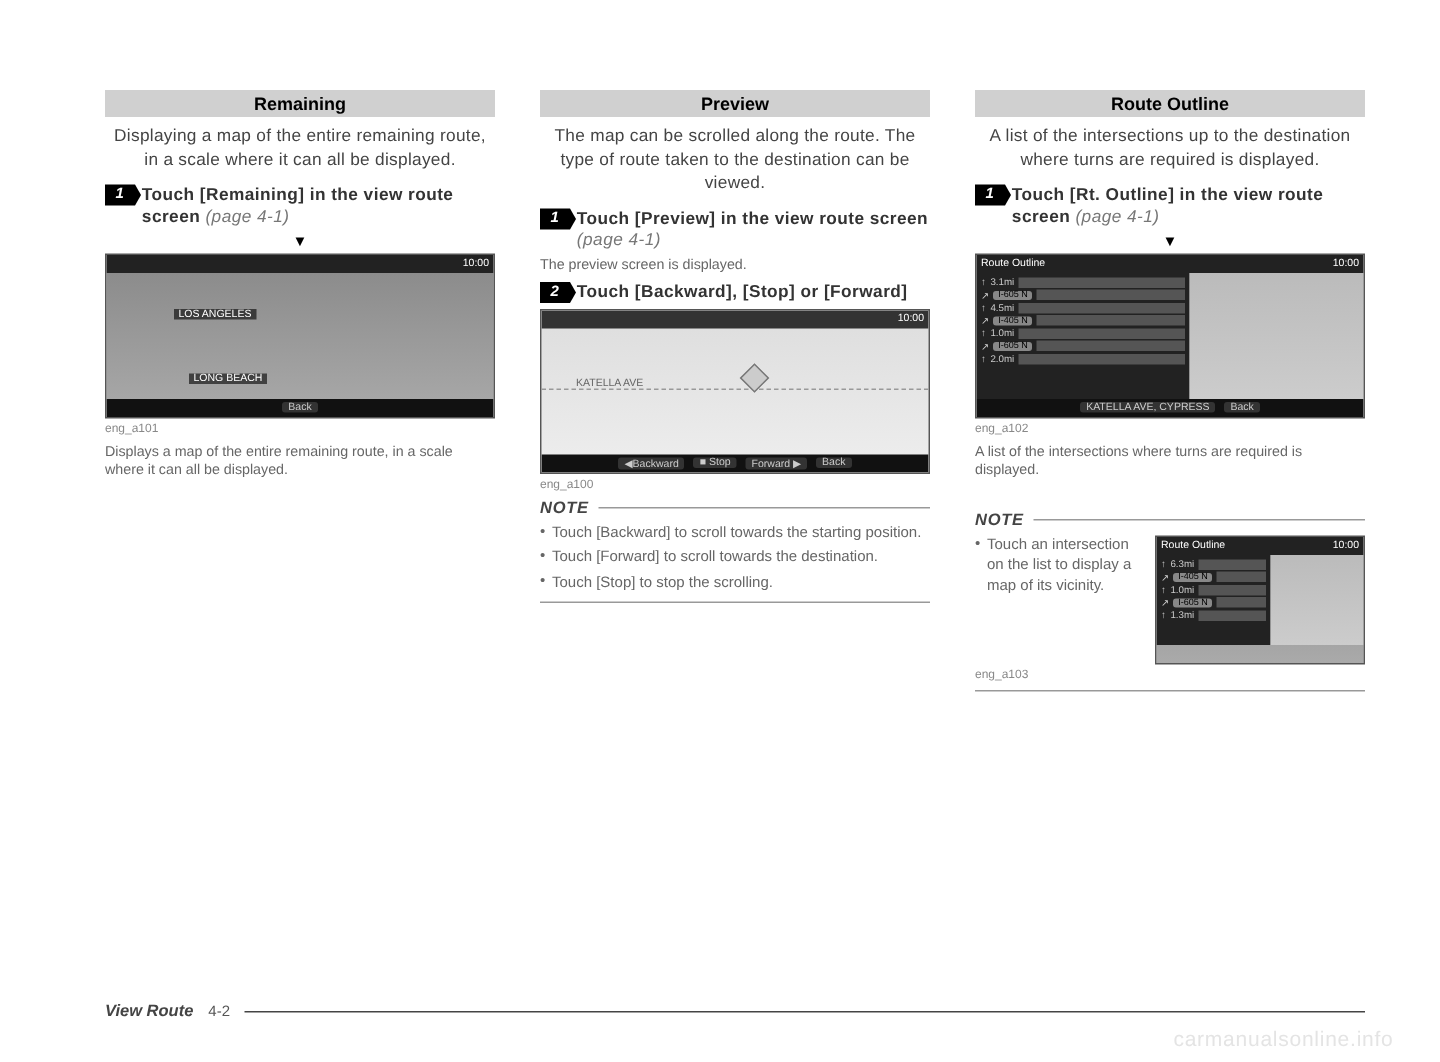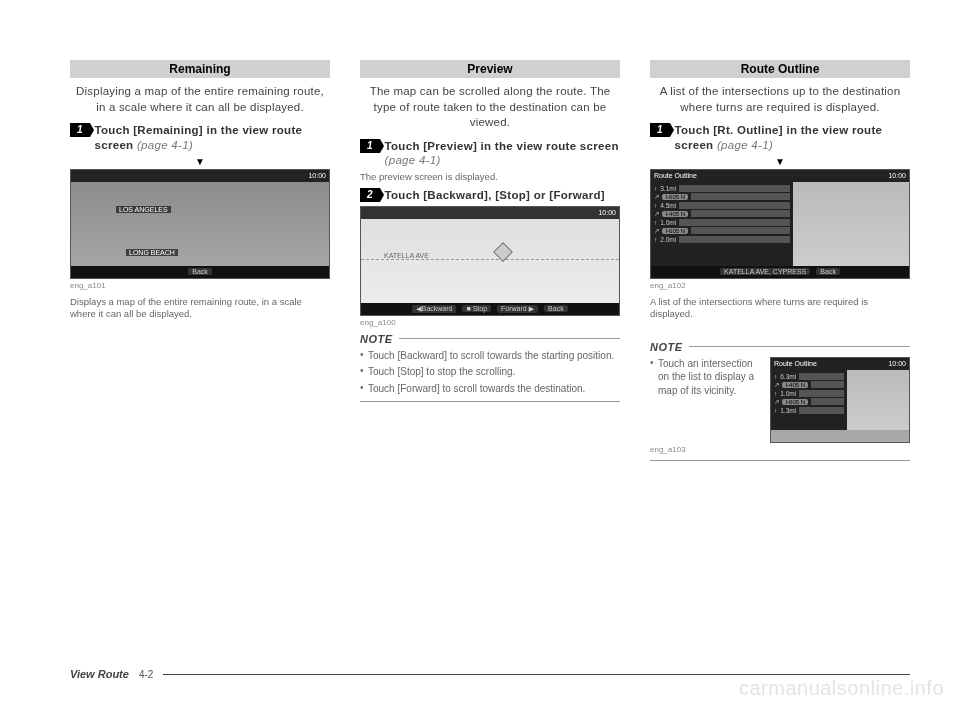--- a/index.html
+++ b/index.html
@@ -33,21 +33,21 @@
   .note-title { font-size: 11px; font-weight: bold; font-style: italic; color: #444; border-bottom: 0.5px solid #999; margin-bottom: 4px; letter-spacing: 0.5px; }
   .note-title.lined { display:flex; align-items:center; gap:6px; border:none;text-align:center; }
   .note-title.lined::after { content:""; flex:1; border-top:0.5px solid #999; }
   .note-item { font-size: 10px; color: #666; line-height: 1.35; padding-left: 8px; position: relative; margin-bottom: 3px; }
   .note-item::before { content: "•"; position: absolute; left: 0; top: -1px; }
   .note-end { border-top: 0.5px solid #999; margin-top: 6px; clear: both; }
   .footer { position: absolute; bottom: 28px; left: 70px; right: 50px; display: flex; align-items: center; gap: 10px; }
   .footer .title { font-size: 11px; font-weight: bold; font-style: italic; color: #444; }
   .footer .pg { font-size: 10px; color: #555; }
   .footer .line { flex: 1; border-top: 1px solid #444; }
-  .watermark { position: absolute; bottom: 8px; right: 16px; font-size: 20px; color: #e4e4e4; font-weight: 500; letter-spacing: 0.5px; }
+  .watermark { position: absolute; bottom: 8px; right: 31px; font-size: 14px; color: #e4e4e4; font-weight: 500; letter-spacing: 0.5px; }
   .clearfix::after { content:""; display:table; clear:both; }
 </style>
 </head>
 <body>
 
 <div class="page">
   <div class="columns">
 
     <div class="col">
       <div class="section-header">Remaining</div>
@@ -105,22 +105,22 @@
           <span>■ Stop</span>
           <span>Forward ▶</span>
           <span>Back</span>
         </div>
       </div>
       <div class="img-id">eng_a100</div>
       <div class="note-title lined">
           <span>NOTE</span>
         </div>
       <div class="note-item">Touch [Backward] to scroll towards the starting position.</div>
+      <div class="note-item">Touch [Forward] to scroll towards the destination.</div>
       <div class="note-item">Touch [Stop] to stop the scrolling.</div>
-      <div class="note-item">Touch [Forward] to scroll towards the destination.</div>
       <div class="note-end"></div>
     </div>
 
     <div class="col">
       <div class="section-header">Route Outline</div>
       <p class="body-text">A list of the intersections up to the destination where turns are required is displayed.</p>
       <div class="step">
         <span class="step-num">1</span>
         <span class="step-text">
           <span>Touch [Rt. Outline] in the view route screen </span><span class="light">(page 4-1)</span>

